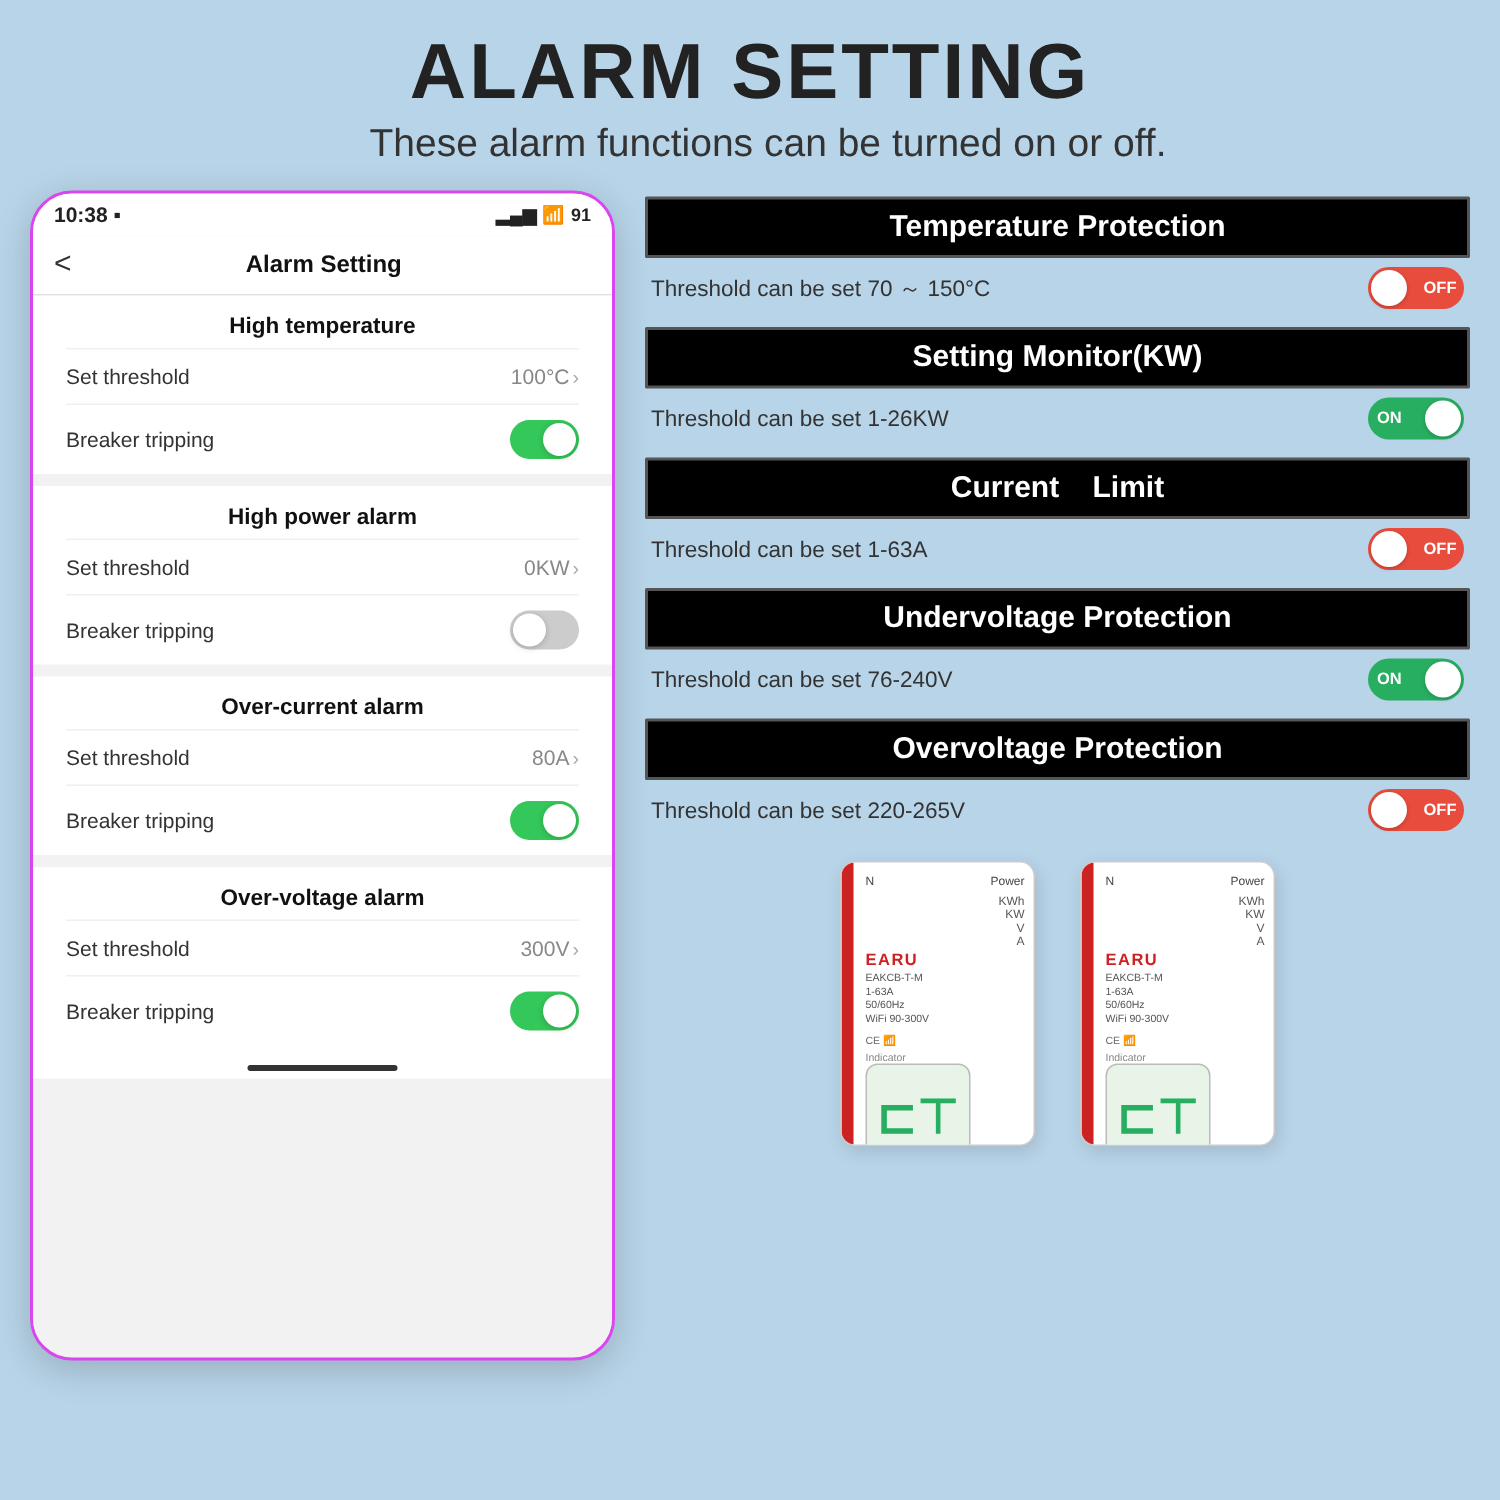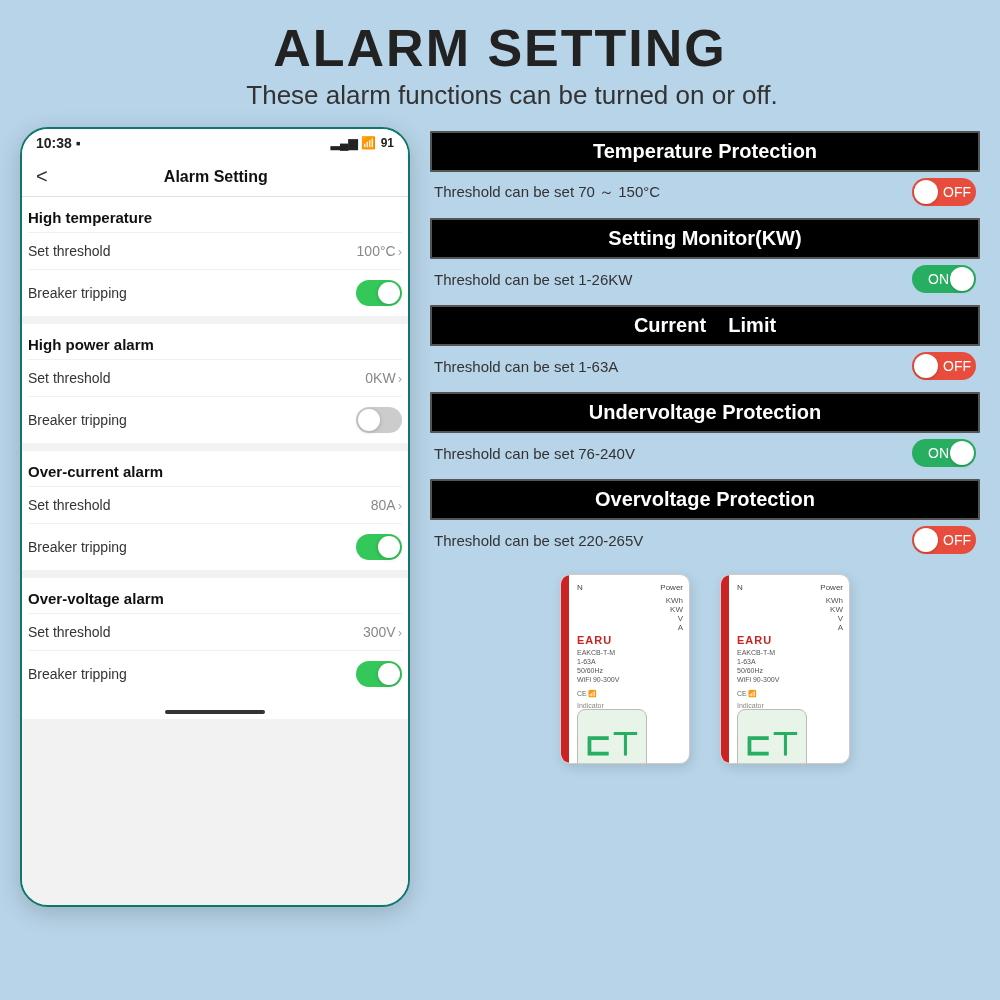--- a/index.html
+++ b/index.html
@@ -44,21 +44,21 @@
     .phone-mockup {
       width: 390px;
       min-width: 390px;
       background: #f2f2f2;
       border-radius: 28px;
       box-shadow: 0 6px 24px rgba(0,0,0,0.18);
       overflow: hidden;
       height: 780px;
       flex-shrink: 0;
       position: relative;
-      border: 2px solid #0f766e;
+      border: 2px solid #d946ef;
     }
 
     
     .status-bar {
       background: #fff;
       display: flex;
       justify-content: space-between;
       align-items: center;
       padding: 6px 14px;
       font-size: 13px;
@@ -86,21 +86,22 @@
     .alarm-list {
       background: #f2f2f2;
       overflow-y: auto;
       height: calc(780px - 80px);
       padding-bottom: 10px;
     }
 
     .alarm-section {
       background: #fff;
       margin-bottom: 8px;
-      padding: 0 6px;
+      padding: 0 22px;
+      text-align: center;
     }
 
     .section-title {
       font-size: 15px;
       font-weight: 700;
       color: #111;
       padding: 12px 0 6px 0;
     }
 
     .section-row {
@@ -202,26 +203,26 @@
       background: #fff;
       border-radius: 50%;
       position: absolute;
       top: 2px;
       box-shadow: 0 1px 3px rgba(0,0,0,0.2);
     }
     .panel-toggle.off-red .panel-toggle-knob { left: 2px; }
     .panel-toggle.on-green .panel-toggle-knob { left: 38px; }
     .panel-toggle-label {
       position: absolute;
-      font-size: 14px;
-      font-weight: 400;
+      font-size: 11px;
+      font-weight: 700;
       color: #fff;
     }
     .panel-toggle.off-red .panel-toggle-label { right: 5px; }
-    .panel-toggle.on-green .panel-toggle-label { left: 16px; }
+    .panel-toggle.on-green .panel-toggle-label { left: 6px; }
 
     
     .bottom-images {
       display: flex;
       justify-content: center;
       gap: 30px;
       margin-top: 8px;
     }
 
     

